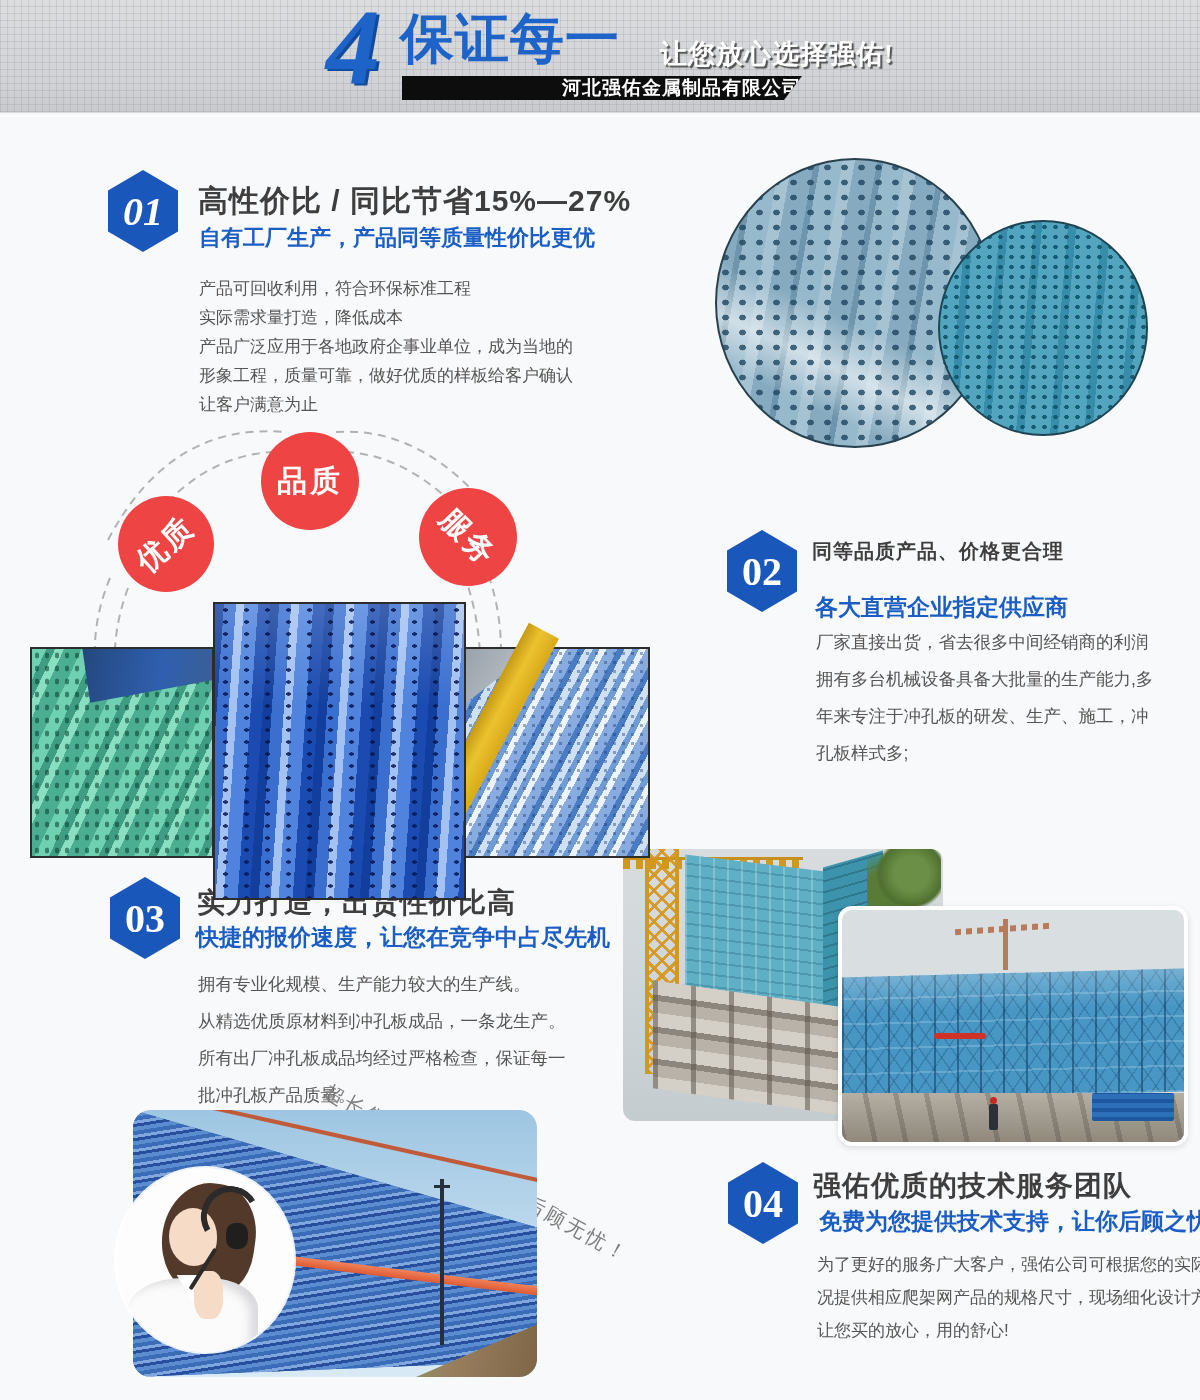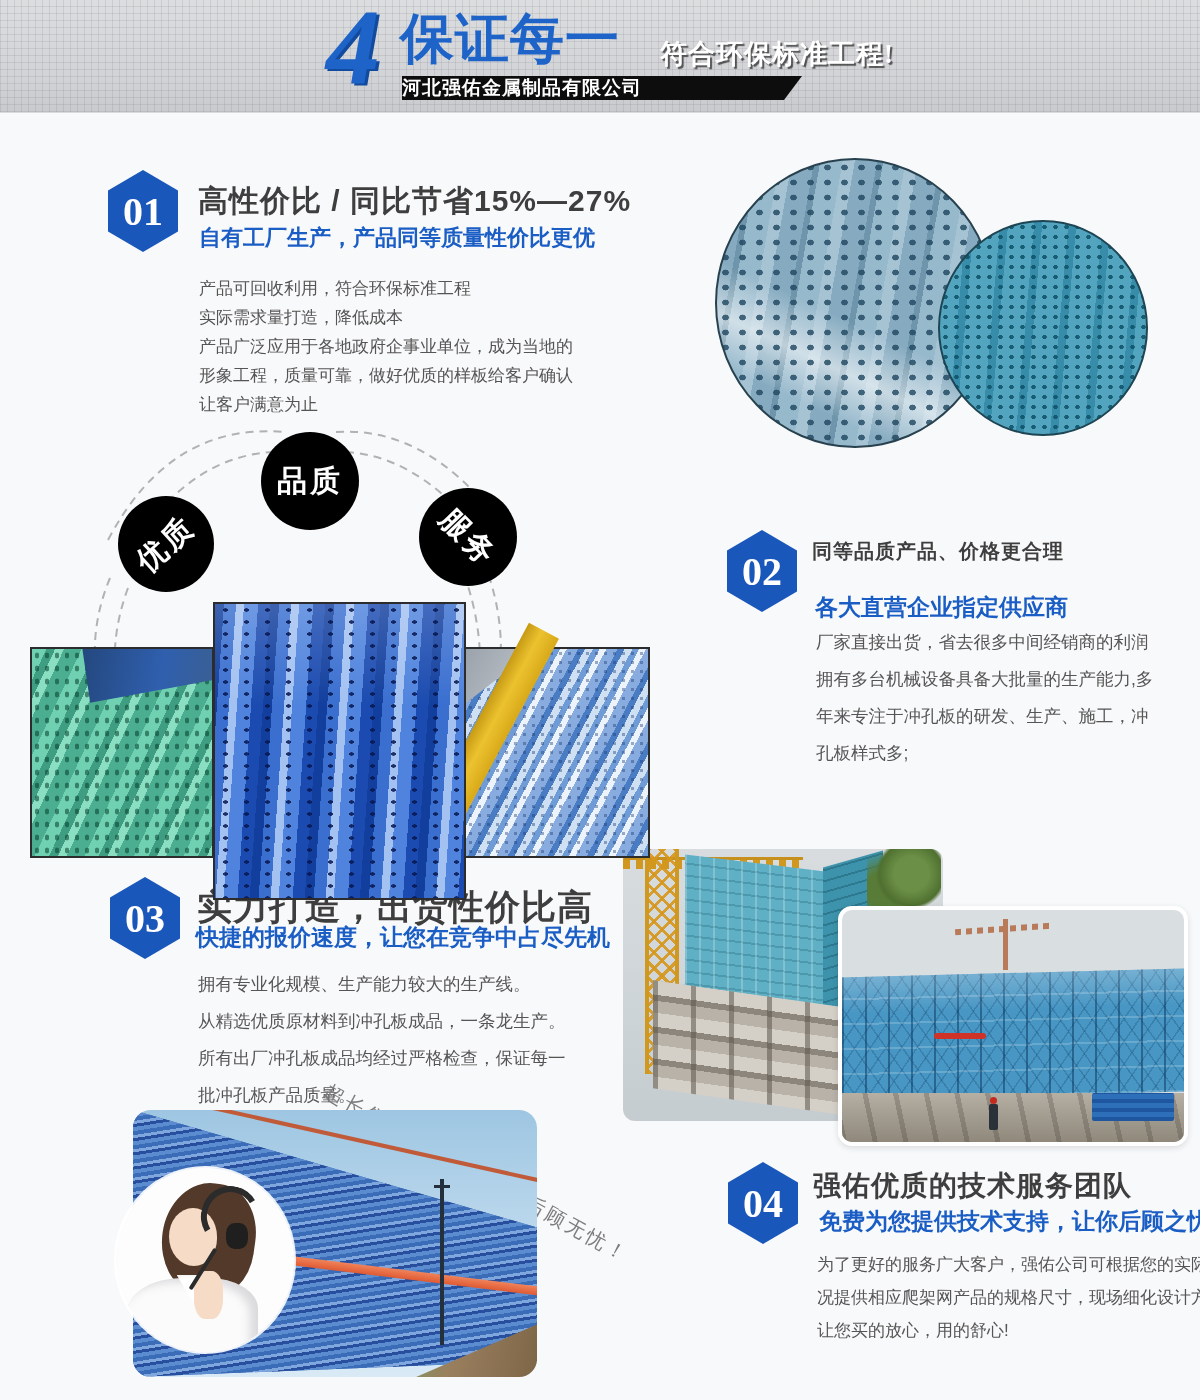--- a/index.html
+++ b/index.html
@@ -18,47 +18,47 @@
     font-size:108px;font-weight:bold;font-style:italic;color:#1e64c8;line-height:1;
     text-shadow:3px 2px 0 #11folk;} 
   .big-four{text-shadow:3px 2px 0 #124a9e;}
   .header-title{position:absolute;left:400px;top:10px;font-family:"Liberation Serif",serif;
     font-size:54px;font-weight:bold;color:#1e64c8;letter-spacing:1px;line-height:1.1;}
   .header-tagline{position:absolute;left:660px;top:36px;font-family:"Liberation Serif",serif;
     font-size:27px;font-weight:bold;color:#ffffff;letter-spacing:1px;
     text-shadow:2px 2px 1px rgba(40,40,40,.75);}
   .header-ribbon{position:absolute;left:402px;top:76px;width:400px;height:24px;background:#0d0d0d;
     clip-path:polygon(0 0,100% 0,95.5% 100%,0 100%);
-    display:flex;align-items:center;justify-content:flex-start;}
+    display:flex;align-items:center;justify-content:flex-end;}
   .header-ribbon span{color:#fff;font-size:19px;font-weight:bold;letter-spacing:1px;}
 
   
   .hex{position:absolute;width:70px;height:82px;background:#1a57bb;
     clip-path:polygon(50% 0%,100% 25%,100% 75%,50% 100%,0% 75%,0% 25%);
     display:flex;align-items:center;justify-content:center;}
   .hex span{color:#fff;font-family:"Liberation Serif",serif;font-size:40px;font-weight:bold;}
 
   .adv-title{position:absolute;font-size:29px;font-weight:bold;color:#3e3e3e;letter-spacing:1px;white-space:nowrap;}
   .adv-sub{position:absolute;font-family:"Liberation Serif",serif;font-size:23px;font-weight:bold;color:#1a5dc4;white-space:nowrap;}
   .adv-body{position:absolute;font-size:17px;color:#555;}
   .adv-body div{white-space:nowrap;}
 
   
-  .hex-01{left:108px;top:170px;}
+  .hex-01{left:108px;top:170px;font-style:italic;}
   .t1{left:198px;top:181px;font-size:30px;}
   .st1{left:199px;top:223px;font-size:22px;}
   .b1{left:199px;top:274px;line-height:29px;}
   
   .hex-02{left:727px;top:530px;}
   .t2{left:812px;top:538px;font-size:20px;}
   .st2{left:815px;top:592px;}
   .b2{left:816px;top:624px;line-height:37px;font-size:17.5px;}
   
   .hex-03{left:110px;top:877px;}
-  .t3{left:197px;top:884px;font-size:35px;}
+  .t3{left:197px;top:884px;font-size:28px;}
   .st3{left:196px;top:922px;}
   .b3{left:198px;top:966px;line-height:37px;font-size:17.5px;}
   
   .hex-04{left:728px;top:1162px;}
   .t4{left:813px;top:1167px;font-size:28px;}
   .st4{left:819px;top:1206px;}
   .b4{left:817px;top:1248px;line-height:33px;}
 
   
   .circle-photo{position:absolute;border-radius:50%;}
@@ -77,21 +77,21 @@
   .cp2{left:938px;top:220px;width:206px;height:212px;z-index:2;
     border:2px solid #1d4553;
     background-color:#3f9ab8;
     background-image:
       radial-gradient(rgba(16,85,107,.9) 2px, transparent 2.5px),
       repeating-linear-gradient(95deg, rgba(255,255,255,.10) 0 26px, rgba(0,40,60,.12) 26px 34px);
     background-size:11px 10px, auto;}
 
   
   .dash-svg{position:absolute;left:80px;top:400px;z-index:1;}
-  .gray-circle{position:absolute;border-radius:50%;background:#000000;z-index:2;
+  .gray-circle{position:absolute;border-radius:50%;background:#ef4444;z-index:2;
     display:flex;align-items:center;justify-content:center;}
   .gray-circle span{color:#fff;font-size:30px;font-weight:bold;letter-spacing:3px;white-space:nowrap;}
   .gc-left{left:118px;top:496px;width:96px;height:96px;}
   .gc-left span{transform:rotate(-42deg);}
   .gc-center{left:261px;top:432px;width:98px;height:98px;}
   .gc-right{left:419px;top:488px;width:98px;height:98px;}
   .gc-right span{transform:rotate(46deg);}
 
   
   .prod{position:absolute;border:2px solid #2c2c2c;box-sizing:border-box;}
@@ -214,21 +214,21 @@
   .w-mic{position:absolute;left:48%;top:42%;width:4px;height:26%;background:#2b2b2b;transform:rotate(32deg);border-radius:2px;}
 </style>
 </head>
 <body>
 
 <div id="page">
 
   <div class="header-band">
     <div class="big-four">4</div>
     <div class="header-title">保证每一</div>
-    <div class="header-tagline">符合环保标准工程!</div>
+    <div class="header-tagline">让您放心选择强佑!</div>
     <div class="header-ribbon">
       <span>河北强佑金属制品有限公司</span>
     </div>
   </div>
 
   <div class="hex hex-01">
     <span>01</span>
   </div>
   <div class="adv-title t1">高性价比 / 同比节省15%—27%</div>
   <div class="adv-sub st1">自有工厂生产，产品同等质量性价比更优</div>

